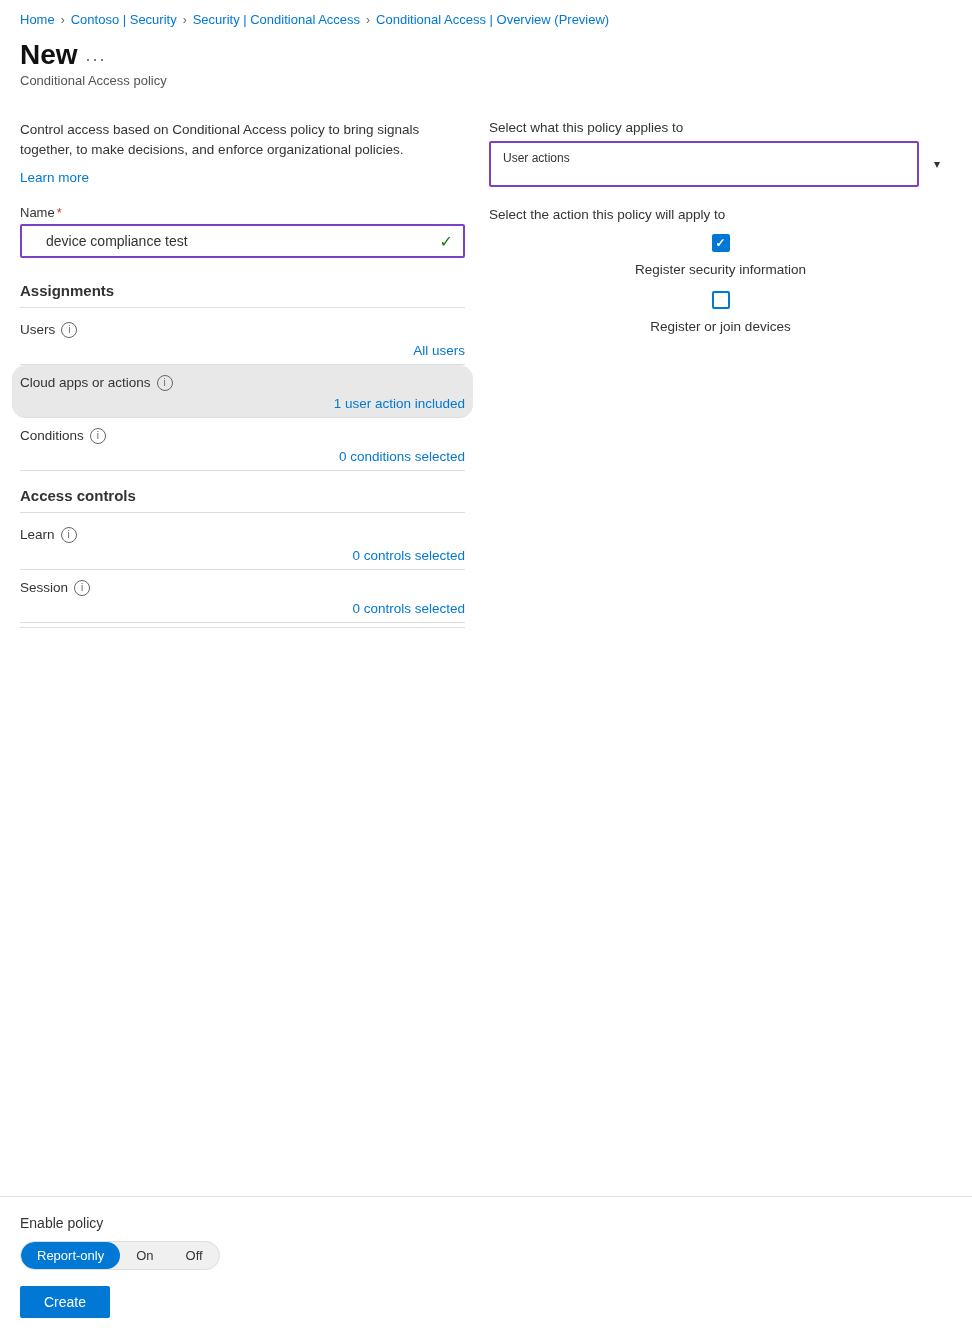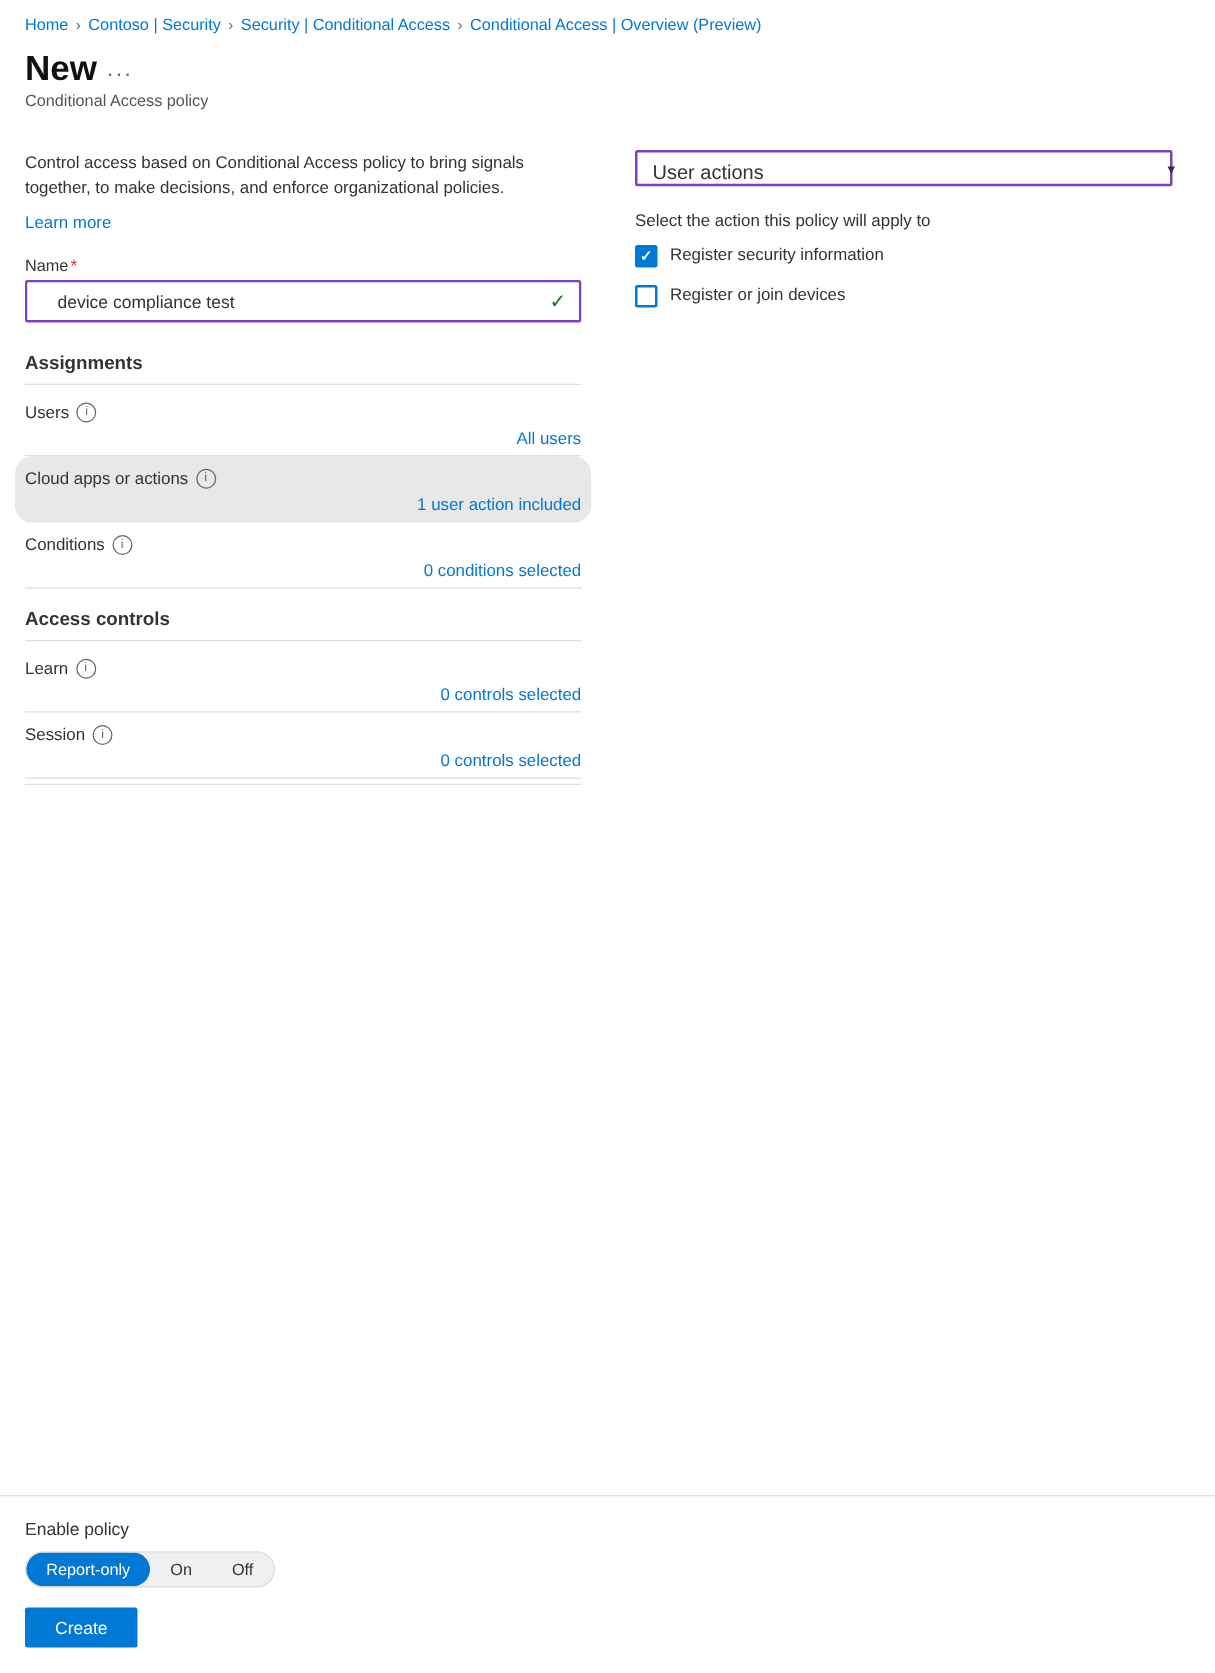--- a/index.html
+++ b/index.html
@@ -51,21 +51,21 @@
     }
     .page-subtitle {
       font-size: 13px;
       color: #555;
       margin-top: 2px;
     }
 
     .main-content {
       display: flex;
       padding: 20px 20px 0 20px;
-      gap: 43px;
+      gap: 24px;
     }
 
     .left-panel {
       flex: 0 0 445px;
       max-width: 445px;
     }
 
     .right-panel {
       flex: 1;
     }
@@ -208,22 +208,22 @@
       color: #333;
       margin-bottom: 6px;
     }
 
     .dropdown-wrapper {
       position: relative;
       margin-bottom: 20px;
     }
     .dropdown-select {
       width: 430px;
-      padding: 8px 36px 0 12px;
-      font-size: 16px;
+      padding: 8px 36px 20px 12px;
+      font-size: 12px;
       border: 2px solid #7b40c8;
       border-radius: 2px;
       background: #fff;
       color: #333;
       appearance: none;
       cursor: pointer;
       outline: none;
     }
     .dropdown-chevron {
       position: absolute;
@@ -236,23 +236,24 @@
     }
 
     .action-label {
       font-size: 13.5px;
       color: #333;
       margin-bottom: 12px;
     }
 
     .checkbox-item {
       display: flex;
-      align-items: flex-start;
+      align-items: center;
       gap: 10px;
       margin-bottom: 14px;
+      flex-direction: column;
     }
     .checkbox-box {
       width: 18px;
       height: 18px;
       border: 2px solid #0078d4;
       border-radius: 2px;
       display: inline-flex;
       align-items: center;
       justify-content: center;
       cursor: pointer;
@@ -430,20 +431,21 @@
             <span class="info-icon">i</span>
           </div>
           <a class="assignment-value">0 controls selected</a>
         </div>
         <hr class="section-divider">
       </div>
     </div>
 
     <div class="right-panel">
 
+      <div class="select-label">Select what this policy applies to</div>
 
       <div class="dropdown-wrapper">
         <select class="dropdown-select">
           <option>Cloud apps</option>
           <option selected="">User actions</option>
           <option>Authentication context</option>
         </select>
         <span class="dropdown-chevron">▾</span>
       </div>
 

